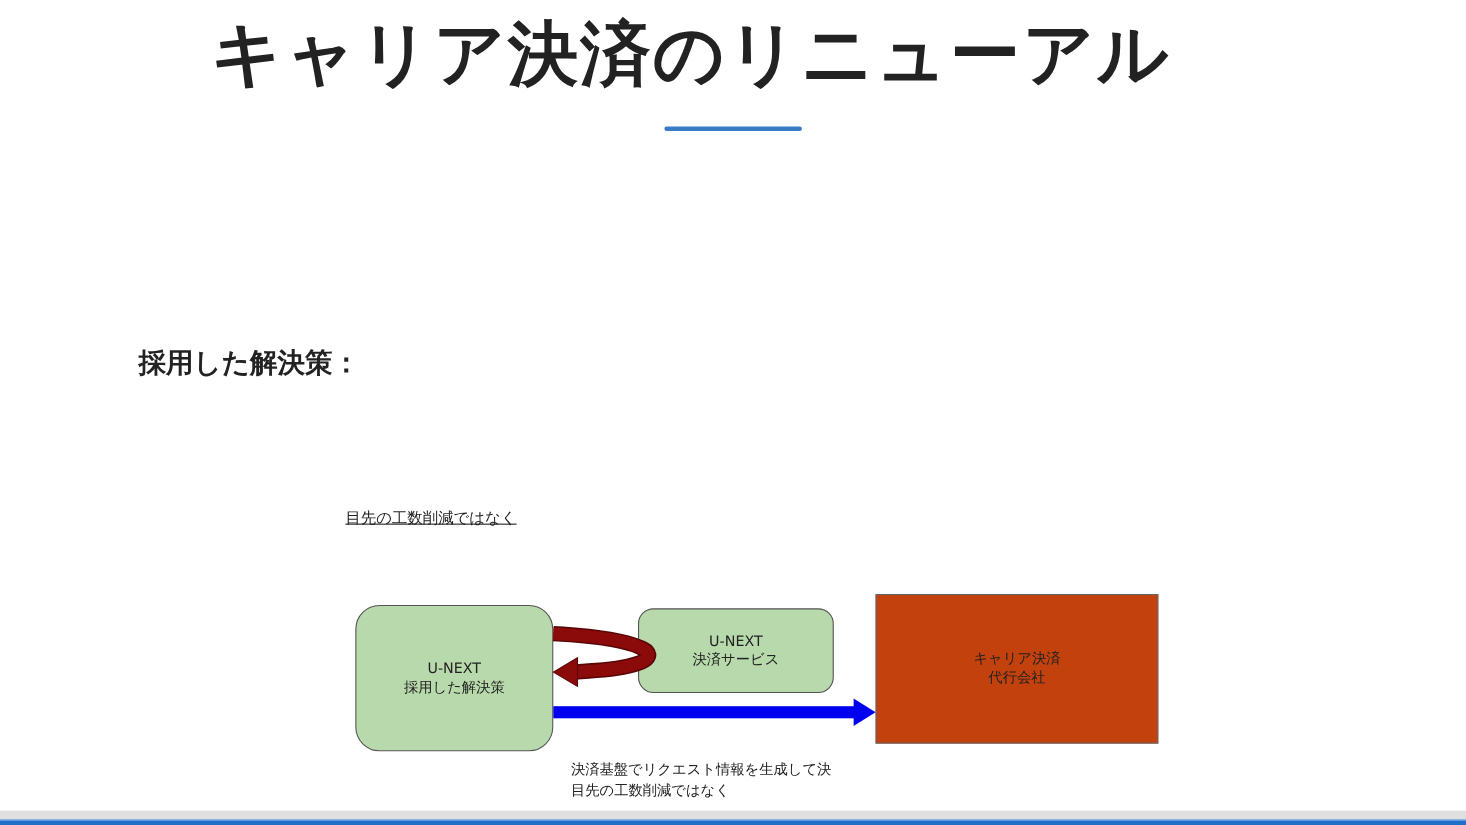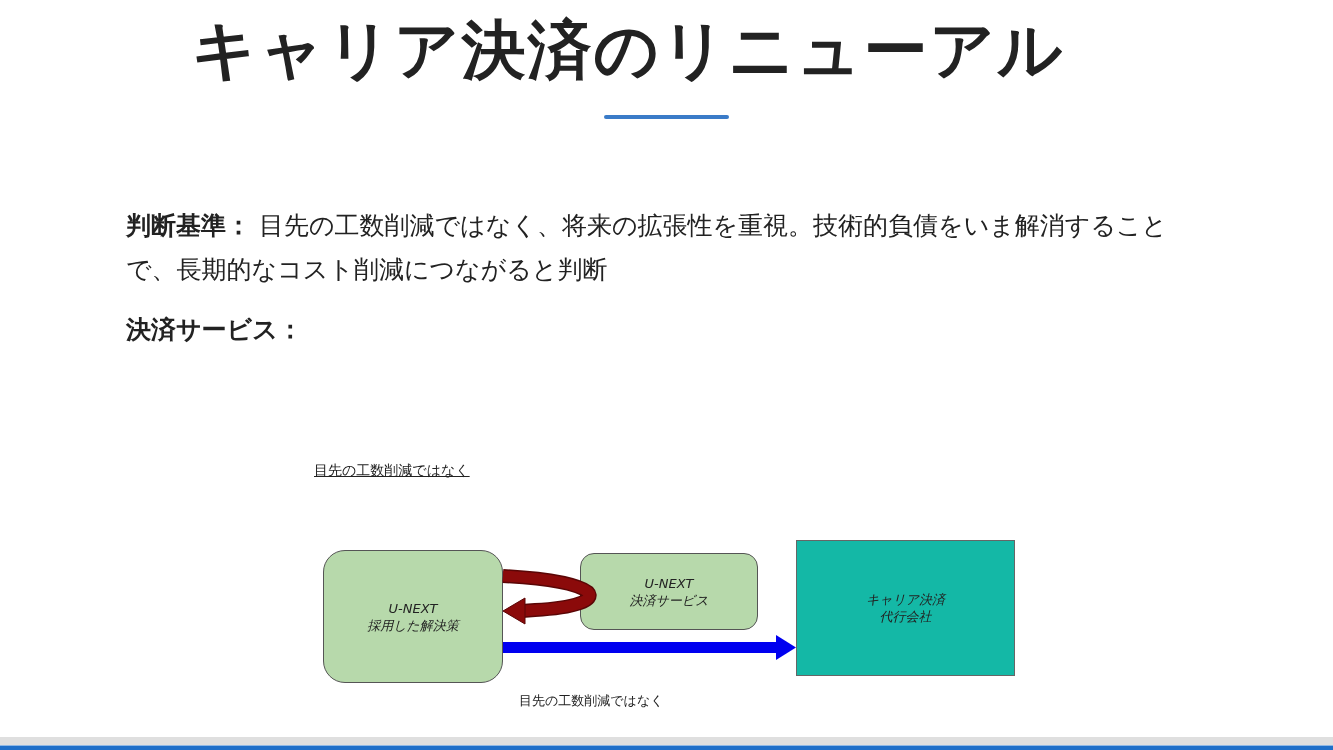--- a/index.html
+++ b/index.html
@@ -36,33 +36,33 @@
 
   .diagram-caption {
     position: absolute; left: 314px; top: 462px;
     font-size: 14px; color: #222; text-decoration: underline;
     font-family: "DejaVu Sans", sans-serif;
   }
 
   .box {
     position: absolute; box-sizing: border-box;
     display: flex; align-items: center; justify-content: center;
-    text-align: center; font-size: 13px; line-height: 17px; color: #222; font-style: italic;
+    text-align: center; font-size: 13px; line-height: 17px; color: #222;
   }
   .box-front {
     left: 323px; top: 550px; width: 180px; height: 133px;
     background: #b7d9ab; border: 1.5px solid #555; border-radius: 22px;
   }
   .box-service {
     left: 580px; top: 553px; width: 178px; height: 77px;
     background: #b7d9ab; border: 1.5px solid #555; border-radius: 14px;
   }
   .box-carrier {
-    left: 796px; top: 540px; width: 219px; height: 136px;
-    background: #14b8a6; border: 1.5px solid #666;
+    left: 796px; top: 540px; width: 257px; height: 136px;
+    background: #c2410c; border: 1.5px solid #666;
   }
   .arrows { position: absolute; left: 0; top: 0; width: 1333px; height: 750px; pointer-events: none; }
 
   .flow-note {
     position: absolute; left: 519px; top: 691px;
     font-size: 13px; line-height: 19px; color: #222; width: 270px;
   }
 
   .bottom-bar-gray {
     position: absolute; left: 0; top: 737px; width: 1333px; height: 8px;
@@ -75,25 +75,22 @@
   }
 </style>
 </head>
 <body>
 
 <div class="slide">
 
   <div class="title">キャリア決済のリニューアル</div>
   <div class="title-rule"></div>
 
-  <div class="body-text p1">
-    <span class="bold">判断基準：</span><span> 目先の工数削減ではなく、将来の拡張性を重視。技術的負債をいま解消することで、長期的なコスト削減につながると判断</span>
-  </div>
 
-  <div class="body-text p2-head bold">決済サービス：</div>
+  <div class="body-text p2-head bold">採用した解決策：</div>
 
   <div class="diagram-caption">目先の工数削減ではなく</div>
 
   <div class="box box-front">
     <div>
       <div>U-NEXT</div>
       <div>採用した解決策</div>
     </div>
   </div>
 
@@ -119,18 +116,19 @@
       <polygon points="503,611 525,598 525,624" fill="#8b0a0a" stroke="#5a0606" stroke-width="1"></polygon>
     </g>
 
     <g>
       <rect x="503" y="642" width="276" height="11" fill="#0000f0"></rect>
       <polygon points="776,635 796,647.5 776,660" fill="#0000f0"></polygon>
     </g>
   </svg>
 
   <div class="flow-note">
+    <div>決済基盤でリクエスト情報を生成して決</div>
     <div>目先の工数削減ではなく</div>
   </div>
 
   <div class="bottom-bar-gray"></div>
   <div class="bottom-bar-blue"></div>
 </div>
 
 </body></html>

